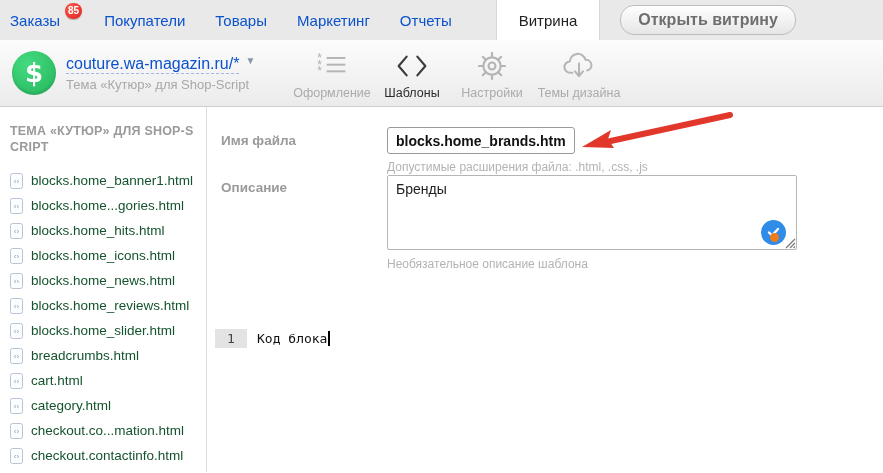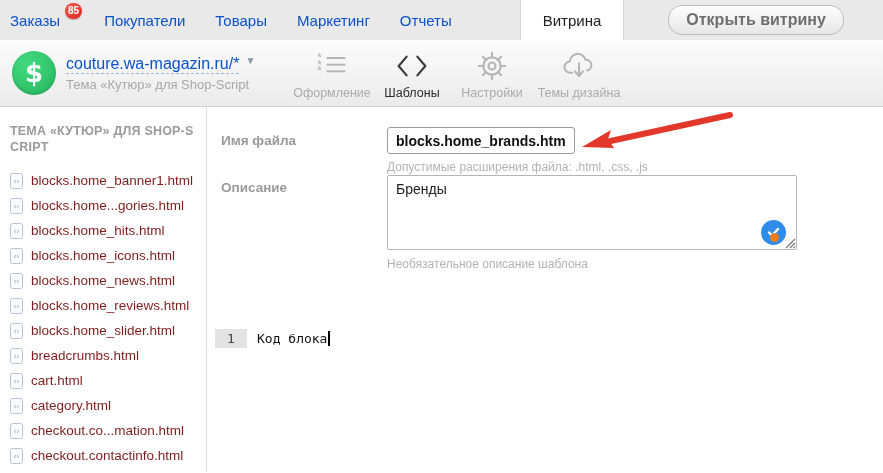--- a/index.html
+++ b/index.html
@@ -1,21 +1,21 @@
 <!DOCTYPE html>
 <html><head>
 <meta charset="utf-8">
 <style>
   * { margin:0; padding:0; box-sizing:border-box; }
   html,body { width:883px; height:473px; }
   body { font-family:"Liberation Sans", sans-serif; background:#fff; overflow:hidden; }
   #app { position:relative; width:883px; height:473px; background:#fff; }
 
   
-  .topbar { position:relative; height:40px; background:#e9e9e9; display:flex; align-items:stretch;gap:24px; }
+  .topbar { position:relative; height:40px; background:#e9e9e9; display:flex; align-items:stretch; }
   .topnav { display:flex; align-items:center; padding-left:10px; }
   .topnav a { color:#0b52cc; text-decoration:none; font-size:15px; margin-right:30px; position:relative; white-space:nowrap; }
   .nav-orders { margin-right:44px !important; }
   .badge { position:absolute; top:-9px; right:-22px; background:radial-gradient(circle at 35% 30%, #ff5a4d, #dd1f1f); color:#fff;
            font-size:10px; font-weight:bold; line-height:15px; min-width:15px; height:16px; padding:0 3px;
            border-radius:9px; text-align:center; box-shadow:0 1px 1px rgba(0,0,0,.25); }
   .tab-active { display:flex; align-items:center; padding:0 22px; background:#fff; border-left:1px solid #d7d7d7;
                 border-right:1px solid #d7d7d7; color:#222; font-size:15px; margin-left:14px; }
   .open-store-btn { align-self:center; margin-left:20px; border:1px solid #bdbdbd; border-radius:14px;
                     background:linear-gradient(#fefefe,#e6e6e6); color:#6e6e6e; font-weight:bold; font-size:16px;
@@ -40,21 +40,21 @@
   .tool-btn.active .tlabel { color:#2b2b2b; }
   .tool-btn.wide { width:94px; }
 
   
   .content { position:relative; height:365px; display:flex; }
   .sidebar { width:207px; border-right:1px solid #ddd; padding:16px 0 0 10px; overflow:hidden; }
   .side-header { color:#9a9a9a; font-weight:bold; font-size:12.5px; line-height:1.3; width:190px;
                  word-break:break-all; margin-bottom:17px; letter-spacing:.2px; }
   .file-item { display:flex; align-items:center; margin-bottom:9px; white-space:nowrap; cursor:pointer; }
   .file-item svg { flex:0 0 auto; margin-right:8px; }
-  .file-item a { color:#7f1d1d; font-size:13.5px; text-decoration:none; }
+  .file-item a { color:#14532d; font-size:13.5px; text-decoration:none; }
 
   .main { position:relative; flex:1; }
   .form-label { position:absolute; color:#9a9a9a; font-weight:bold; font-size:13.5px; }
   #filename-input { position:absolute; left:180px; top:20px; width:188px; height:27px; border:1px solid #9a9a9a;
                     border-radius:3px; font-family:"Liberation Sans",sans-serif; font-size:14px; font-weight:bold;
                     color:#111; padding:0 8px; outline:none; }
   .hint { position:absolute; color:#b3b3b3; font-size:12px; white-space:nowrap; }
   #descr-box { position:absolute; left:180px; top:68px; width:410px; height:75px; border:1px solid #b5b5b5;
                border-radius:2px; background:#fff; }
   #descr-text { position:absolute; left:8px; top:5px; font-size:14px; color:#222; }

